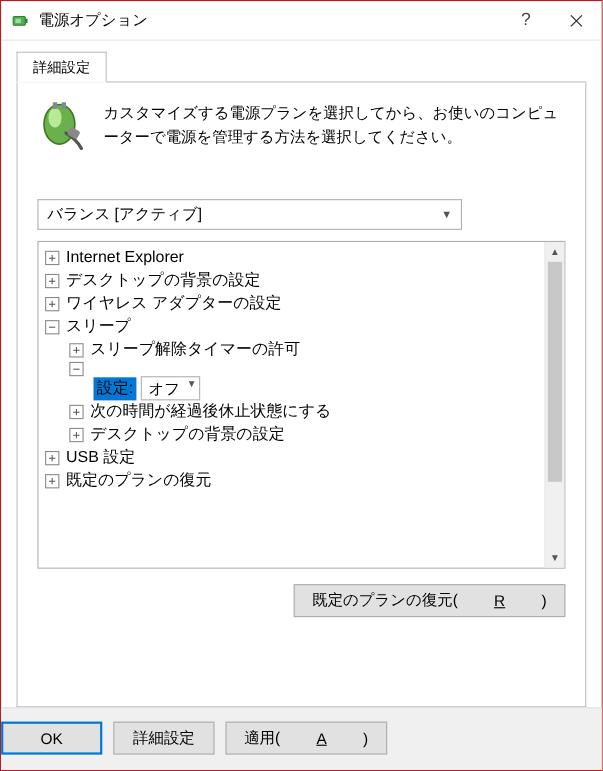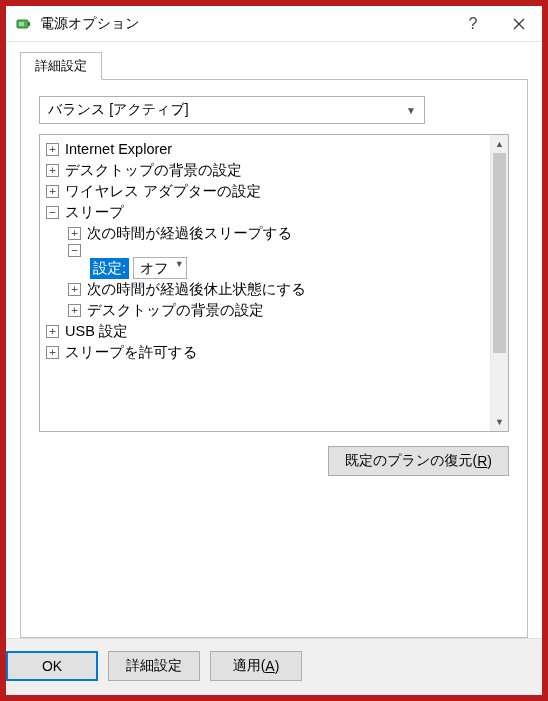--- a/index.html
+++ b/index.html
@@ -7,21 +7,21 @@
     margin: 0; padding: 0;
     width: 548px; height: 701px;
     font-family: "Yu Gothic UI", "Meiryo", "Segoe UI", sans-serif;
     font-size: 13px;
     background: #fff;
     color: #000;
     overflow: hidden;
   }
   .window {
     width: 548px; height: 701px;
-    border: 6px solid #b91c1c;
+    border: 1px solid #b91c1c;
     background: #fff;
     display: flex;
     flex-direction: column;
   }
   .titlebar {
     height: 36px;
     display: flex;
     align-items: center;
     padding: 0 0 0 8px;
     border-bottom: 1px solid #e5e5e5;
@@ -134,21 +134,21 @@
     font-family: monospace;
     background: #fff;
   }
   .ind0 { padding-left: 2px; }
   .ind1 { padding-left: 24px; }
   .ind2 { padding-left: 46px; }
   .setting-row {
     display: flex; align-items: center;
   }
   .setting-label {
-    background: #0078d7; color: #ffffff;
+    background: #0078d7; color: #000000;
     padding: 0 3px;
   }
   .setting-select {
     height: 22px;
     border: 1px solid #b0b0b0;
     display: inline-flex; align-items: flex-start;
     padding: 0 2px 0 6px;
     margin-left: 4px;
     font-size: 14px;
     min-width: 48px;
@@ -177,20 +177,21 @@
     margin-top: 14px;
   }
   .btn {
     height: 30px;
     border: 1px solid #adadad;
     background: #e1e1e1;
     display: inline-flex; align-items:center; justify-content:center;
     font-size: 14px;
     padding: 2px 16px;
     min-width: 92px;
+    gap: 33px;
   }
   .btn.default {
     border: 2px solid #0078d7;
   }
   .btn .ul { text-decoration: underline; }
   .footer {
     border-top: 1px solid #e0e0e0;
     padding: 12px 14px 14px 0;
     display: flex;
     gap: 10px;
@@ -218,20 +219,33 @@
     </div>
   </div>
 
   <div class="client">
     <div class="tabstrip">
       <div class="tab">詳細設定</div>
       <div class="tabline"></div>
     </div>
 
     <div class="tabpanel">
+      <div class="introw">
+        <span class="bigicon">
+          <svg viewBox="0 0 46 46" width="46" height="46">
+            <ellipse cx="20" cy="22" rx="14" ry="18" fill="#6ab04c" stroke="#3e7a1f" stroke-width="1.5"></ellipse>
+            <ellipse cx="16" cy="16" rx="6" ry="9" fill="#b8e994"></ellipse>
+            <rect x="14" y="2" width="4" height="6" fill="#7f8c8d"></rect>
+            <rect x="22" y="2" width="4" height="6" fill="#7f8c8d"></rect>
+            <path d="M26 30 Q36 36 40 44" stroke="#555" stroke-width="3" fill="none" stroke-linecap="round"></path>
+            <rect x="28" y="26" width="10" height="8" rx="2" fill="#888" transform="rotate(30 33 30)"></rect>
+          </svg>
+        </span>
+        <div class="introtext">カスタマイズする電源プランを選択してから、お使いのコンピューターで電源を管理する方法を選択してください。</div>
+      </div>
 
       <div class="plan-select">
         <span>バランス [アクティブ]</span>
         <span class="chev">▼</span>
       </div>
 
       <div class="treewrap">
         <div class="tree">
           <div class="treeitem ind0">
             <span class="exp">+</span>
@@ -244,21 +258,21 @@
           <div class="treeitem ind0">
             <span class="exp">+</span>
             <span>ワイヤレス アダプターの設定</span>
           </div>
           <div class="treeitem ind0">
             <span class="exp">−</span>
             <span>スリープ</span>
           </div>
           <div class="treeitem ind1">
             <span class="exp">+</span>
-            <span>次の時間が経過後スリープする</span>
+            <span>スリープ解除タイマーの許可</span>
           </div>
           <div class="treeitem ind1">
             <span class="exp">−</span>
           </div>
           <div class="treeitem ind2 setting-row">
             <span class="setting-label">設定:</span>
             <span class="setting-select">
               <span>オフ</span>
               <span class="chev">▼</span>
             </span>
@@ -270,21 +284,21 @@
           <div class="treeitem ind1">
             <span class="exp">+</span>
             <span>デスクトップの背景の設定</span>
           </div>
           <div class="treeitem ind0">
             <span class="exp">+</span>
             <span>USB 設定</span>
           </div>
           <div class="treeitem ind0">
             <span class="exp">+</span>
-            <span>スリープを許可する</span>
+            <span>既定のプランの復元</span>
           </div>
         </div>
         <div class="vscroll">
           <div class="sbtn">▲</div>
           <div class="strack">
             <div class="sthumb"></div>
           </div>
           <div class="sbtn">▼</div>
         </div>
       </div>

